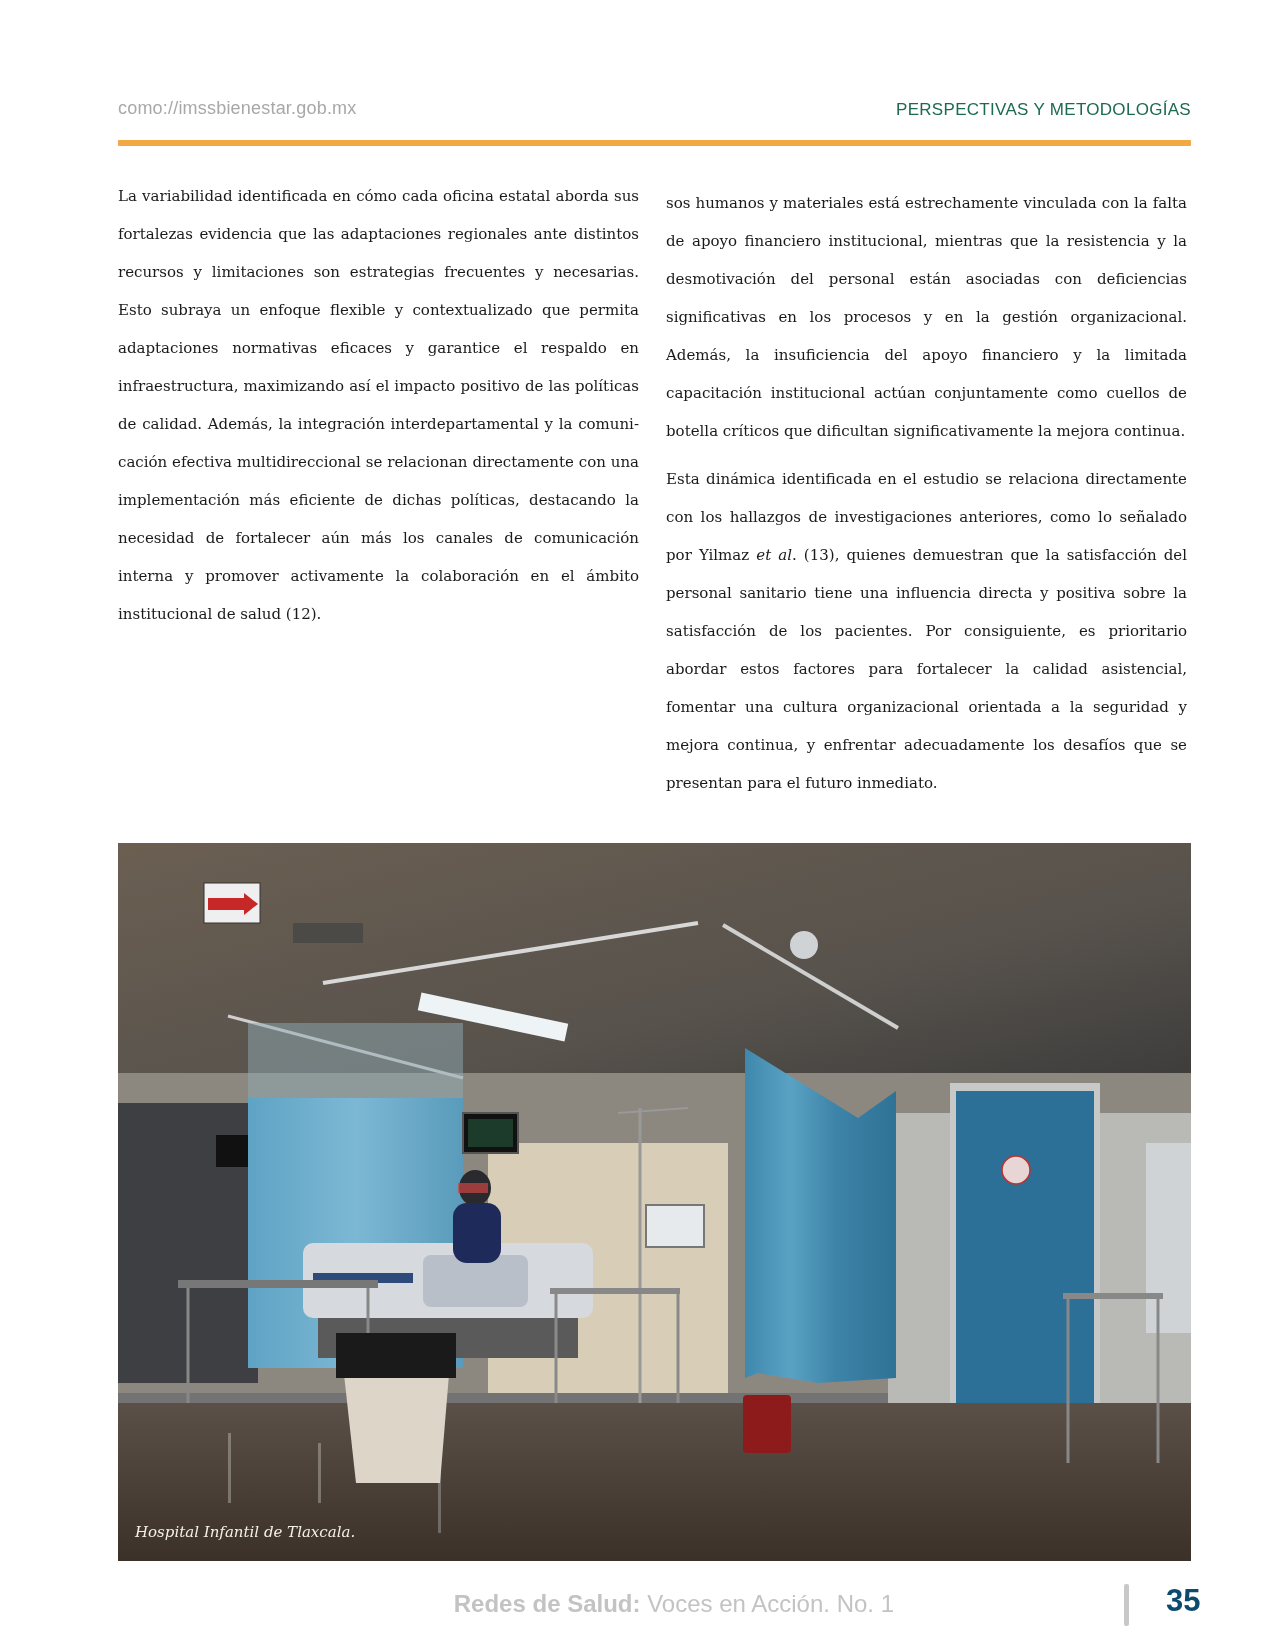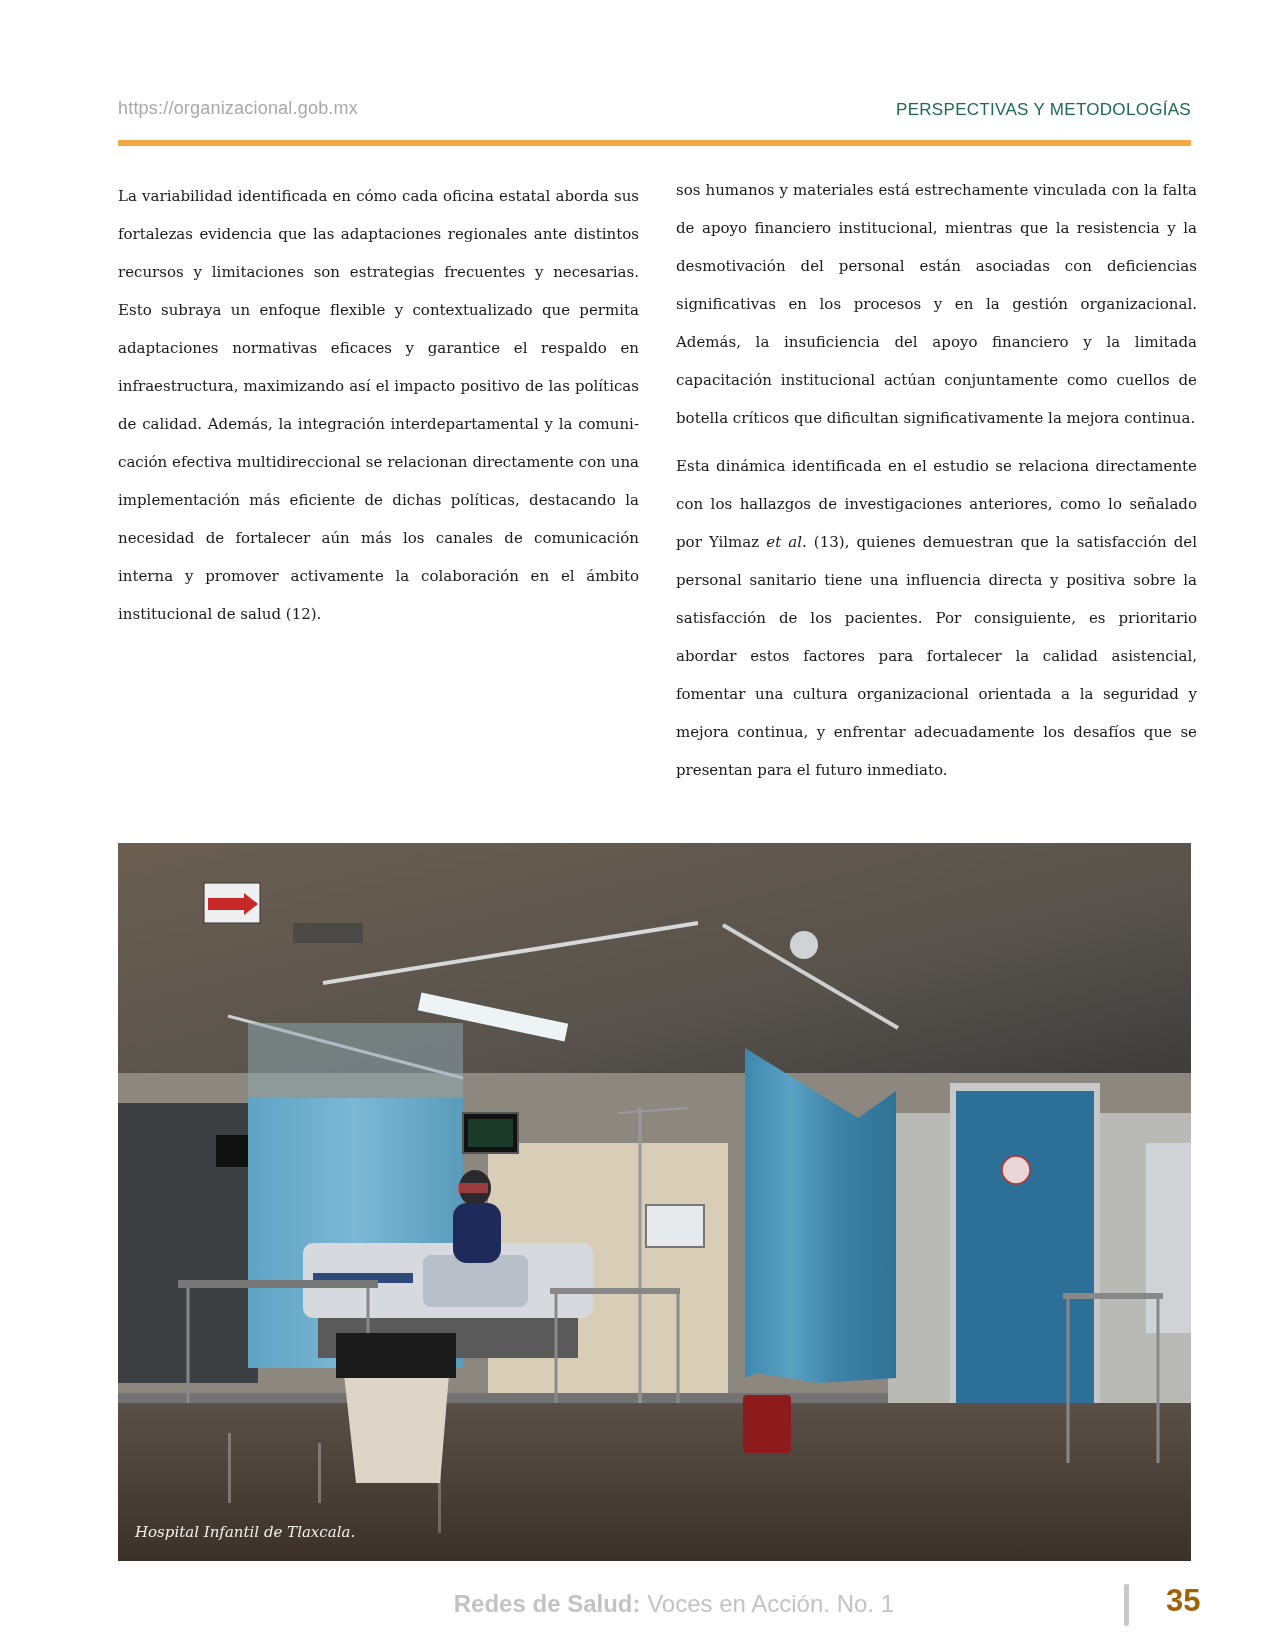--- a/index.html
+++ b/index.html
@@ -3,36 +3,36 @@
 <meta charset="utf-8">
 <style>
   html, body { margin:0; padding:0; background:#ffffff; }
   body { width:1275px; height:1650px; position:relative; overflow:hidden; font-family:"DejaVu Serif", serif; color:#1a1a1a; }
   .hdr-url { position:absolute; left:118px; top:98px; font-family:"Liberation Sans", sans-serif; font-size:18px; color:#a8a8a8; letter-spacing:0.2px; }
   .hdr-section { position:absolute; right:84px; top:100px; font-family:"Liberation Sans", sans-serif; font-weight:normal; font-size:17px; color:#1c6a52; letter-spacing:0.3px; }
   .hdr-rule { position:absolute; left:118px; width:1073px; top:140px; height:6px; background:#f2a944; border-radius:1px; }
   .col { position:absolute; width:521px; font-size:15px; line-height:38px; text-align:justify; hyphens:manual; }
   .col p { margin:0; }
   .col-left { left:118px; top:177px; }
-  .col-right { left:666px; top:171px;margin-left:10px; }
+  .col-right { left:666px; top:184px; }
   .col p + p { margin-top:10px; }
   .subhead { font-weight:bold; margin-top:14px !important; margin-bottom:4px; }
   .photo { position:absolute; left:118px; top:843px; width:1073px; height:718px; overflow:hidden; background:#737373; }
   .photo svg { display:block; }
   .caption { position:absolute; left:17px; bottom:20px; font-style:italic; font-size:15px; color:#f3f0ea; font-family:"DejaVu Serif", serif; }
   .footer { position:absolute; top:1580px; left:0; width:1080px; height:50px; font-family:"Liberation Sans", sans-serif; color:#c3c3c3; }
   .footer .pub { position:absolute; right:186px; top:10px; font-size:24px; }
   .footer .pub b { font-weight:bold; }
   .footer .bar { position:absolute; left:1124px; top:4px; width:5px; height:42px; background:#c8c8c8; border-radius:2px; }
-  .footer .pno { position:absolute; left:1166px; top:3px; font-size:31px; font-weight:bold; color:#a16207; }
+  .footer .pno { position:absolute; left:1166px; top:3px; font-size:31px; font-weight:bold; color:#0c4a6e; }
 </style>
 </head>
 <body>
 
-<div class="hdr-url">https://organizacional.gob.mx</div>
+<div class="hdr-url">como://imssbienestar.gob.mx</div>
 <div class="hdr-section">PERSPECTIVAS Y METODOLOGÍAS</div>
 <div class="hdr-rule"></div>
 
 <div class="col col-left">
   <p>La variabilidad identificada en cómo cada oficina estatal aborda sus fortalezas evidencia que las adap­taciones regionales ante distintos recursos y limita­ciones son estrategias frecuentes y necesarias. Esto subraya un enfoque flexible y contextualizado que permita adaptaciones normativas eficaces y garan­tice el respaldo en infraestructura, maximizando así el impacto positivo de las políticas de calidad. Ade­más, la integración interdepartamental y la comuni­cación efectiva multidireccional se relacionan direc­tamente con una implementación más eficiente de dichas políticas, destacando la necesidad de fortale­cer aún más los canales de comunicación interna y promover activamente la colaboración en el ámbito institucional de salud (12).</p>
 </div>
 
 <div class="col col-right">
   <p>sos humanos y materiales está estrechamente vin­culada con la falta de apoyo financiero institucional, mientras que la resistencia y la desmotivación del personal están asociadas con deficiencias significa­tivas en los procesos y en la gestión organizacional. Además, la insuficiencia del apoyo financiero y la li­mitada capacitación institucional actúan conjunta­mente como cuellos de botella críticos que dificultan significativamente la mejora continua.</p>
   <p><span>Esta dinámica identificada en el estudio se relaciona directamente con los hallazgos de investigaciones anteriores, como lo señalado por Yilmaz </span><i>et al</i><span>. (13), quienes demuestran que la satisfacción del personal sanitario tiene una influencia directa y positiva sobre la satisfacción de los pacientes. Por consiguiente, es prioritario abordar estos factores para fortalecer la calidad asistencial, fomentar una cultura organiza­cional orientada a la seguridad y mejora continua, y enfrentar adecuadamente los desafíos que se pre­sentan para el futuro inmediato.</span></p>

